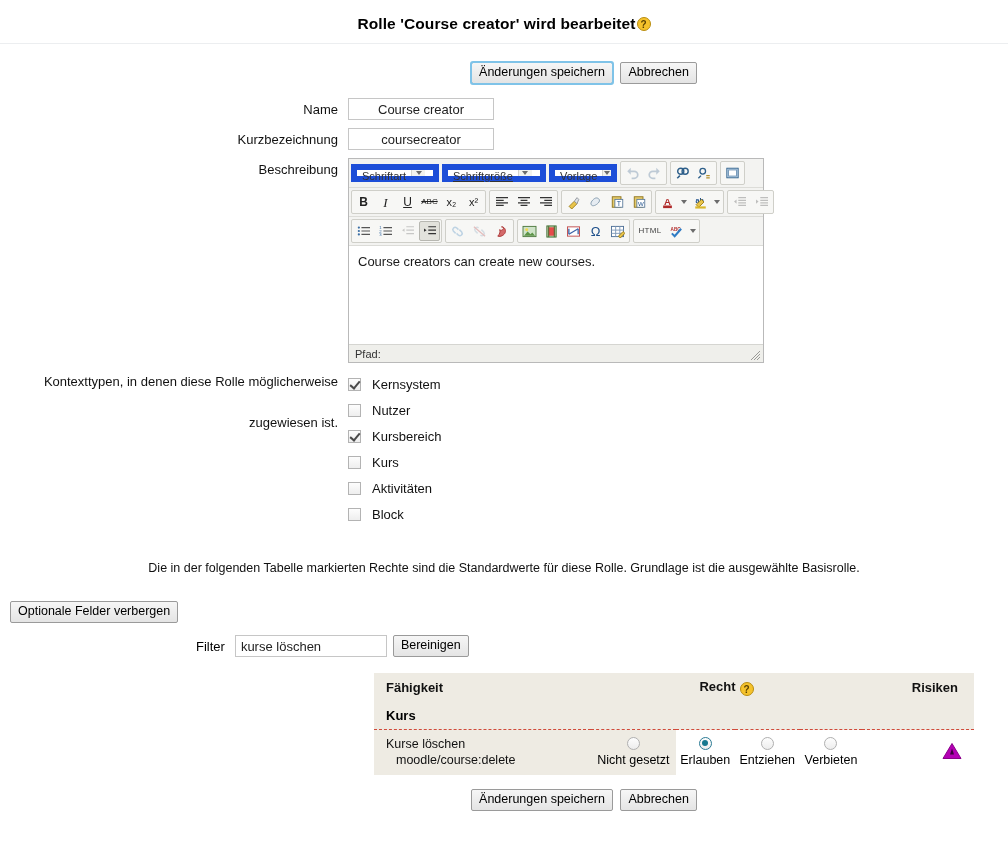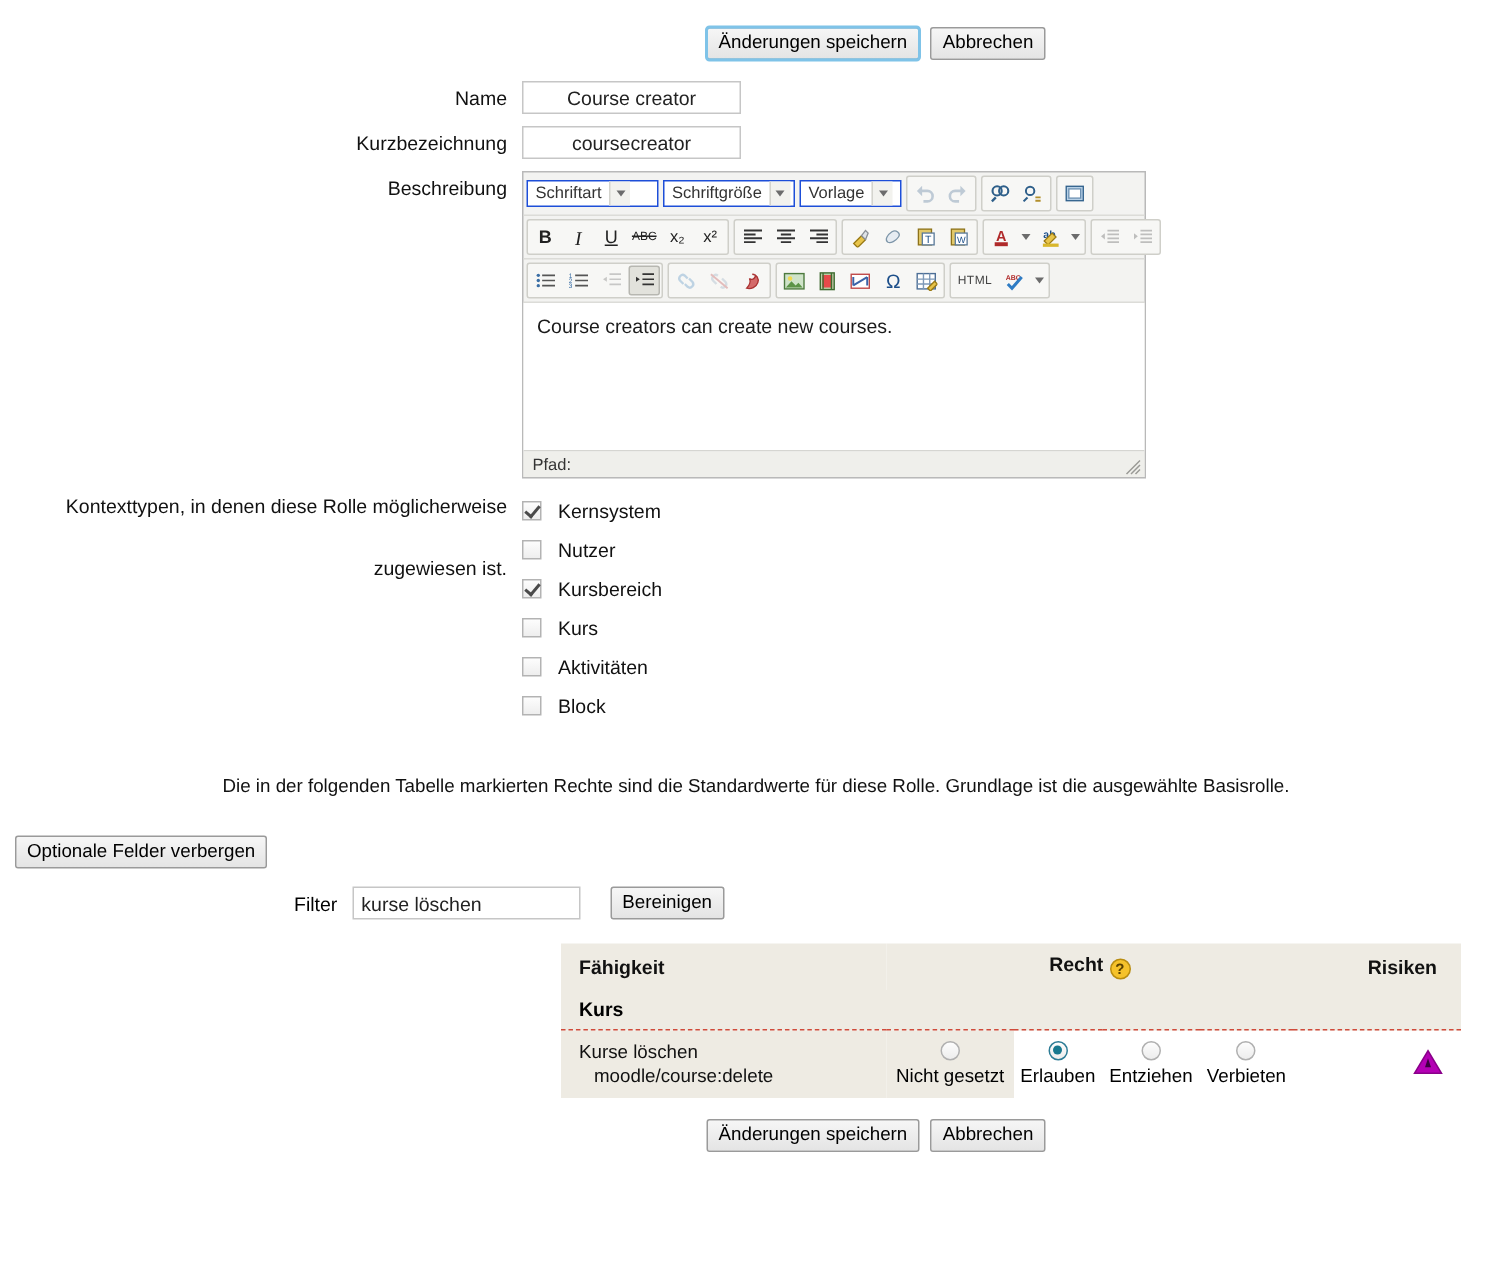--- a/index.html
+++ b/index.html
@@ -128,43 +128,42 @@
     display: flex;
     align-items: center;
     border: 1px solid #cfcfc9;
     border-radius: 2px;
     background: #f7f7f5;
     padding: 1px;
     gap: 1px;
   }
   .tsel {
     display: flex;
-    align-items: center;
     background: #fff;
-    border: 1px solid #1d4ed8;
+    border: 6px solid #1d4ed8;
     height: 18px;
     font-size: 11px;
     color: #333;
     box-sizing: border-box;
   }
   .tsel .lbl { padding: 0 5px; white-space: nowrap; }
   .tsel .arw {
     width: 13px; height: 100%;
     border-left: 1px solid #d4d4ce;
     background: #f2f2ee;
     display: flex; align-items: center; justify-content: center;
   }
   .caret-d {
     width: 0; height: 0;
     border-left: 3px solid transparent;
     border-right: 3px solid transparent;
     border-top: 4px solid #6c6c6c;
   }
   .tsel.fontname { width: 88px; }
-  .tsel.fontsize { width: 88px; }
+  .tsel.fontsize { width: 104px; text-decoration: underline; }
   .tsel.format   { width: 68px; }
   .tbtn {
     width: 21px; height: 20px;
     display: flex; align-items: center; justify-content: center;
     font-size: 12px; color: #222;
     border: 1px solid transparent;
     border-radius: 2px;
     cursor: pointer;
     box-sizing: border-box;
     line-height: 1;
@@ -261,21 +260,21 @@
   .filter-label { font-size: 13px; margin-right: 10px; }
   .filter-input {
     width: 152px; height: 22px;
     border: 1px solid #c6c6c6;
     font-family: "Liberation Sans", sans-serif;
     font-size: 13px;
     padding: 2px 5px;
     box-sizing: border-box;
     color: #222;
   }
-  .filter-row .btn { margin-left: 20px; }
+  .filter-row .btn { margin-left: 6px; }
 
   
   .cap-table {
     margin: 16px 20px 0 374px;
     border-collapse: collapse;
     width: 600px;
     font-size: 12.5px;
   }
   .cap-table th {
     background: #eeebe3;
@@ -332,20 +331,23 @@
 
   
   .bottom-buttons { text-align: center; margin-top: 14px; padding-left: 160px; }
   .bottom-buttons .btn { margin: 0 2px; }
 </style>
 </head>
 <body>
 
 <div id="page">
 
+  <div class="page-header">
+    <span class="page-title"><span>Rolle 'Course creator' wird bearbeitet</span><span class="help-icon">?</span></span>
+  </div>
 
   <div class="top-buttons">
     <button class="btn focused">Änderungen speichern</button>
     <button class="btn">Abbrechen</button>
   </div>
 
   <div class="form-area">
 
     <div class="frow">
       <div class="flabel">Name</div>

